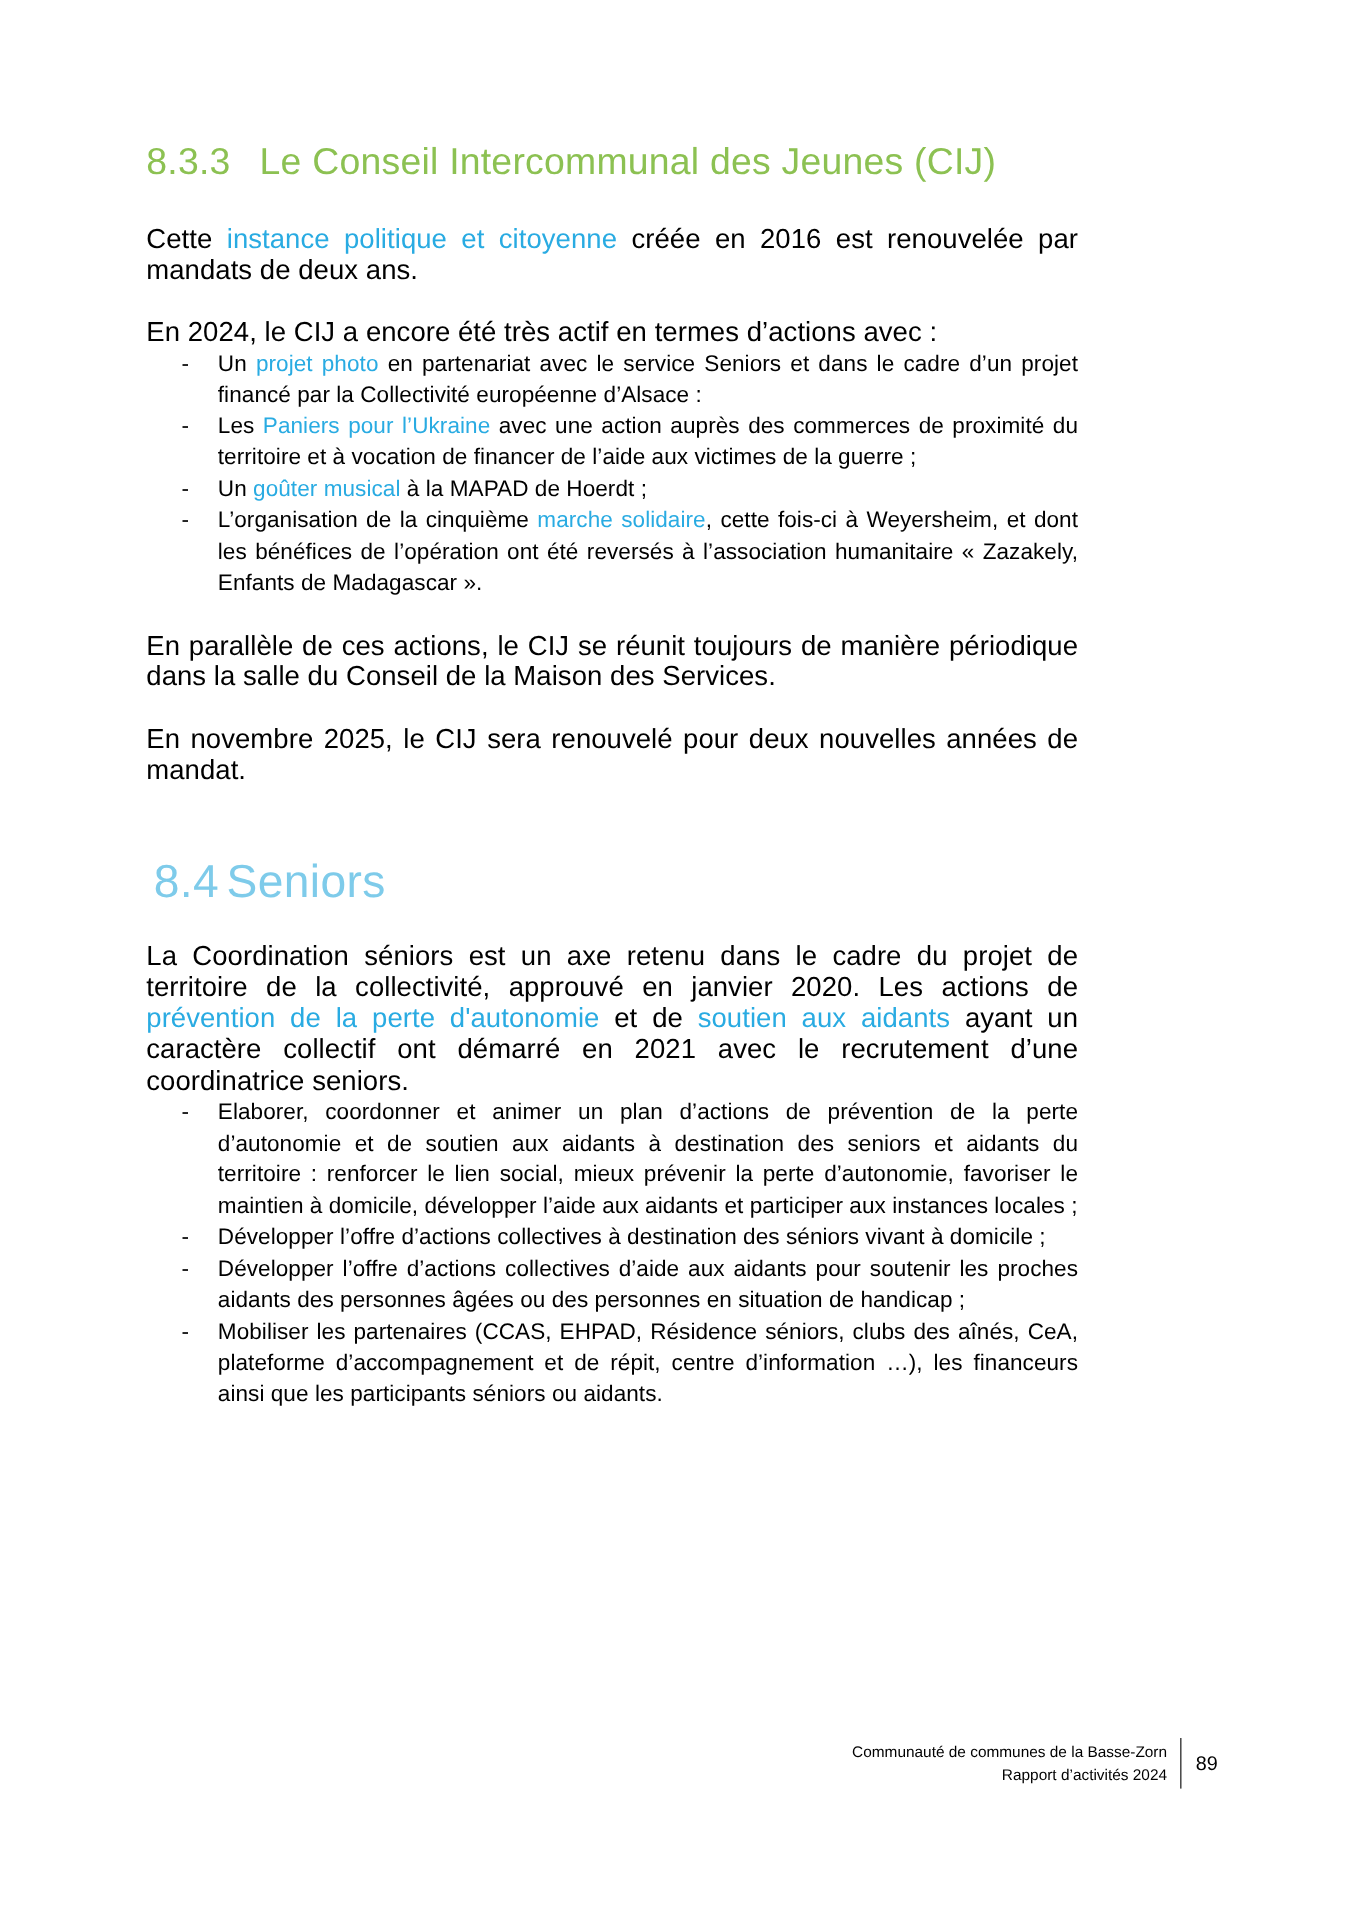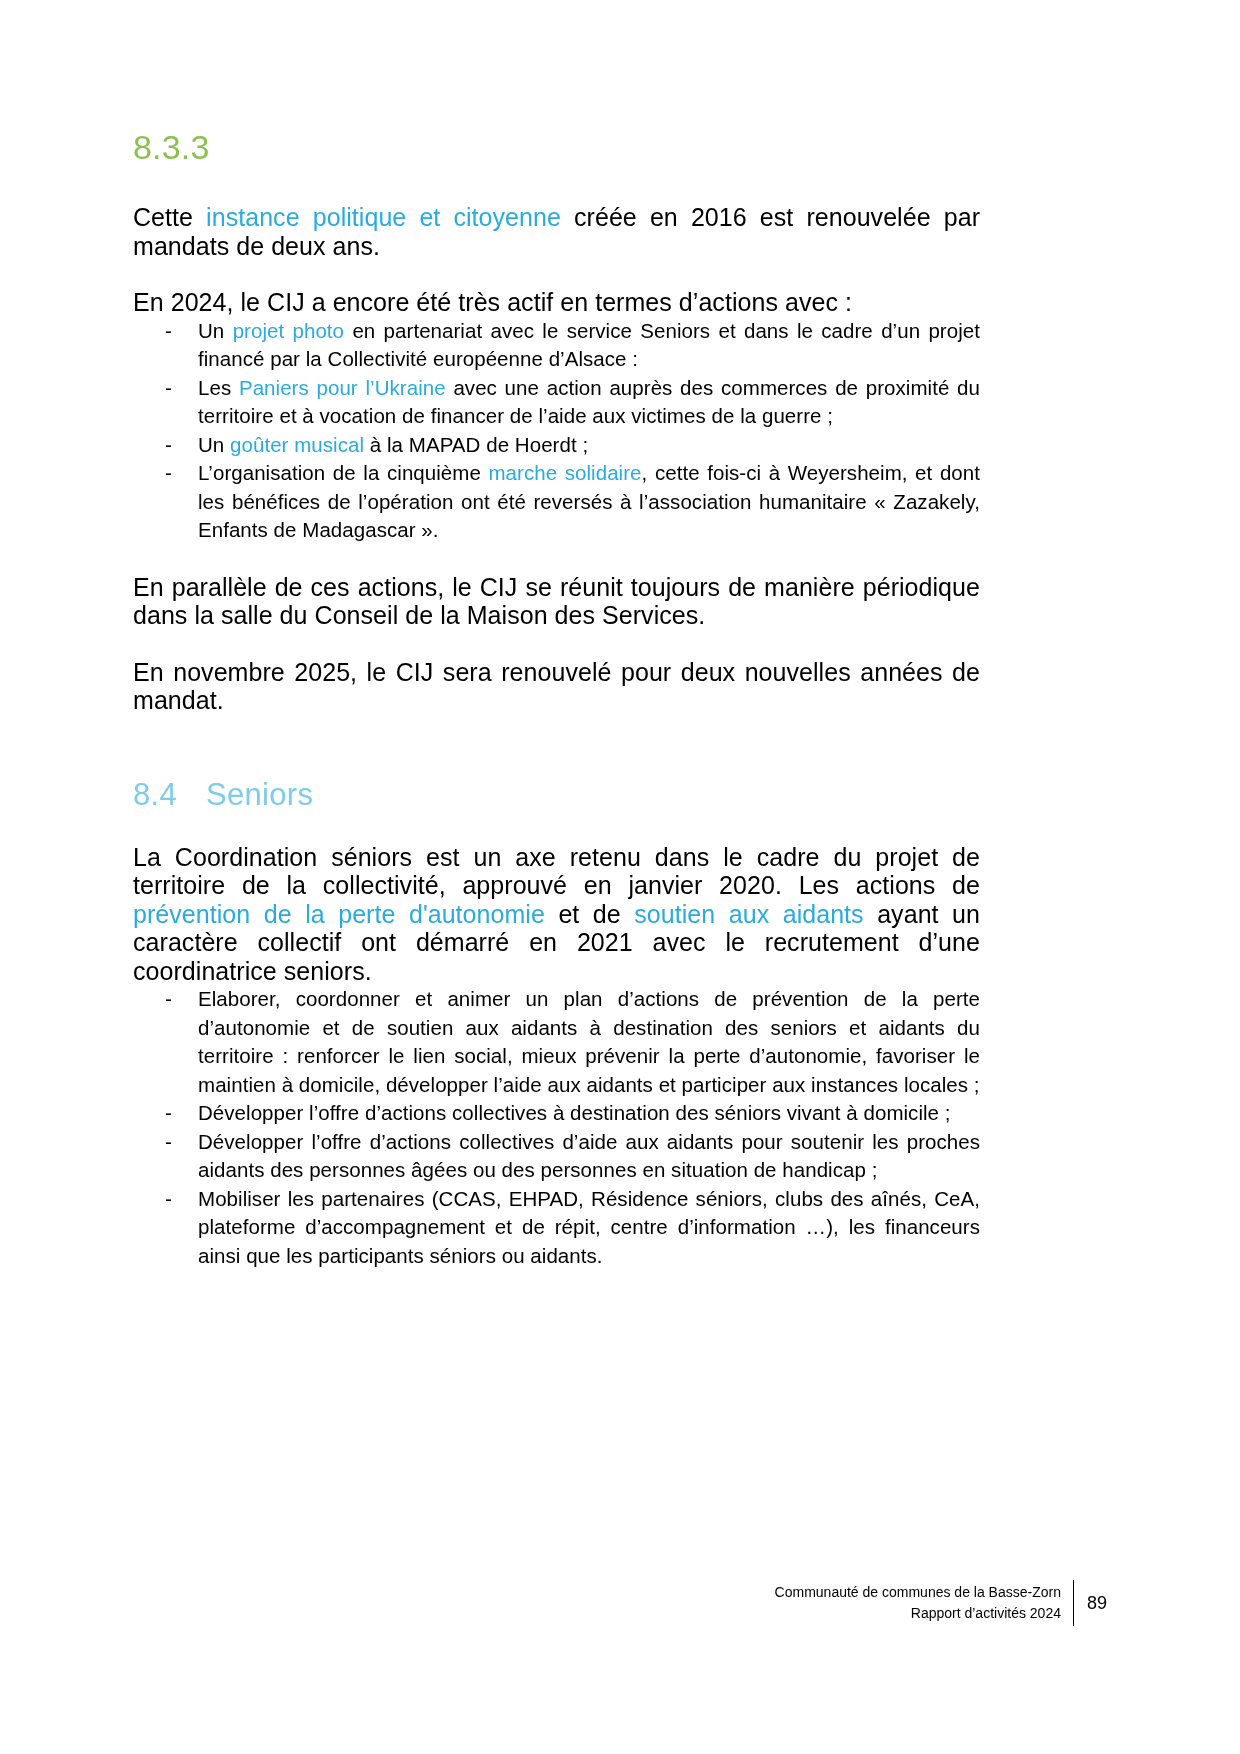--- a/index.html
+++ b/index.html
@@ -31,26 +31,27 @@
     font-weight: 400;
     letter-spacing: 0.2px;
     margin: 0 0 36px 0;
     display: flex;
     white-space: pre;
   }
   .h3 .num { width: 103px; display: inline-block; }
 
   .h2 {
     color: #7ecbea;
-    font-size: 31px;
+    font-size: 42px;
     font-weight: 400;
     letter-spacing: 0.3px;
     margin: 0 0 30px 0;
     display: flex;
     white-space: pre;
+    text-align: center;
   }
   .h2 .num { width: 73px; display: inline-block; }
 
   
   p.body {
     font-size: 25px;
     line-height: 28.5px;
     margin: 0;
     text-align: justify;
     text-justify: inter-word;
@@ -112,21 +113,21 @@
     text-align: right;
   }
 </style>
 </head>
 <body>
 
 <div class="page">
   <div class="content">
 
     <div class="h3">
-      <span class="num">8.3.3</span>
+      <span class="num">8.3.3</span><span>Le Conseil Intercommunal des Jeunes (CIJ)</span>
     </div>
 
     <p class="body"><span>Cette </span><span class="hl">instance politique et citoyenne</span><span> créée en 2016 est renouvelée par mandats de deux ans.</span></p>
 
     <div class="gap-lg"></div>
 
     <p class="body nojust">En 2024, le CIJ a encore été très actif en termes d’actions  avec :</p>
 
     <ul class="dashlist">
       <li>

